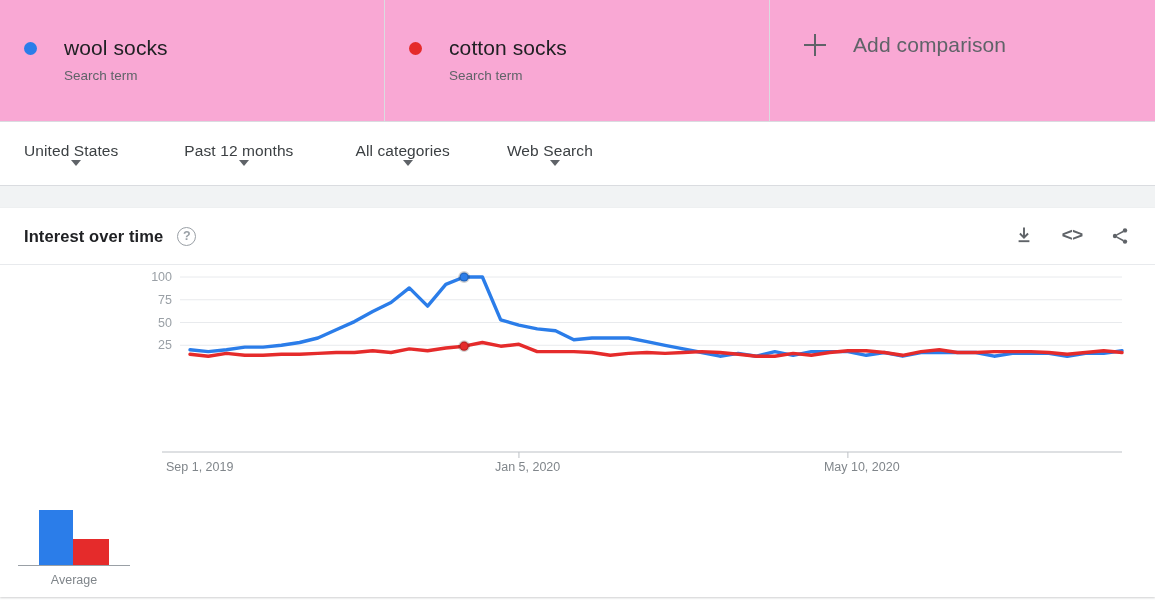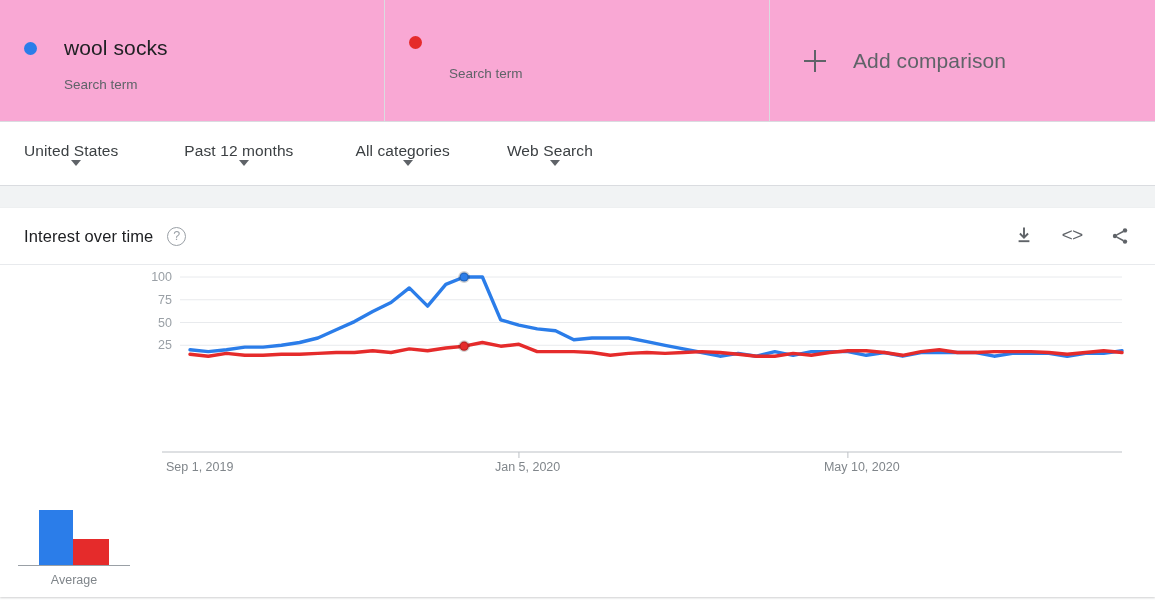--- a/index.html
+++ b/index.html
@@ -29,42 +29,42 @@
     box-sizing: border-box;
     padding: 36px 0 0 24px;
     border-right: 1px solid #dadce0;
   }
   .term-card.c1 { width: 385px; }
   .term-card.c2 { width: 385px; }
   .term-card.add {
     flex: 1;
     border-right: none;
     padding-left: 34px;
-    padding-top: 49px;
+    padding-top: 33px;
   }
   .term-row {
     display: flex;
     align-items: center;
   }
   .term-dot {
     width: 13px;
     height: 13px;
     border-radius: 50%;
     flex: 0 0 auto;
   }
   .term-title {
     margin-left: 27px;
     font-size: 21px;
     line-height: 24px;
     color: #202124;
     letter-spacing: .1px;
   }
   .term-sub {
     margin-left: 40px;
-    margin-top: 17px;
+    margin-top: 8px;
     font-size: 13.5px;
     color: #5f6368;
   }
   .add-row {
     display: flex;
     align-items: center;
     cursor: pointer;
   }
   .plus-icon {
     width: 22px;
@@ -133,20 +133,21 @@
     background: #fff;
     box-shadow: 0 1px 2px rgba(60,64,67,.25);
     box-sizing: border-box;
   }
   #card-header {
     height: 57px;
     display: flex;
     align-items: center;
     border-bottom: 1px solid #e8eaed;
     box-sizing: border-box;
+    font-weight: bold;
   }
   #card-title {
     margin-left: 24px;
     font-size: 16.5px;
     color: #202124;
     letter-spacing: .1px;
   }
   #help-icon {
     margin-left: 14px;
     width: 19px;
@@ -221,20 +222,21 @@
     <div class="term-row">
       <span class="term-dot" style="background:#2b7de9"></span>
       <span class="term-title">wool socks</span>
     </div>
     <div class="term-sub">Search term</div>
   </div>
 
   <div class="term-card c2">
     <div class="term-row">
       <span class="term-dot" style="background:#e52b2b"></span>
+      <span class="term-title">cotton socks</span>
     </div>
     <div class="term-sub">Search term</div>
   </div>
 
   <div class="term-card add">
     <div class="add-row">
       <span class="plus-icon"></span>
       <span class="add-label">Add comparison</span>
     </div>
   </div>

